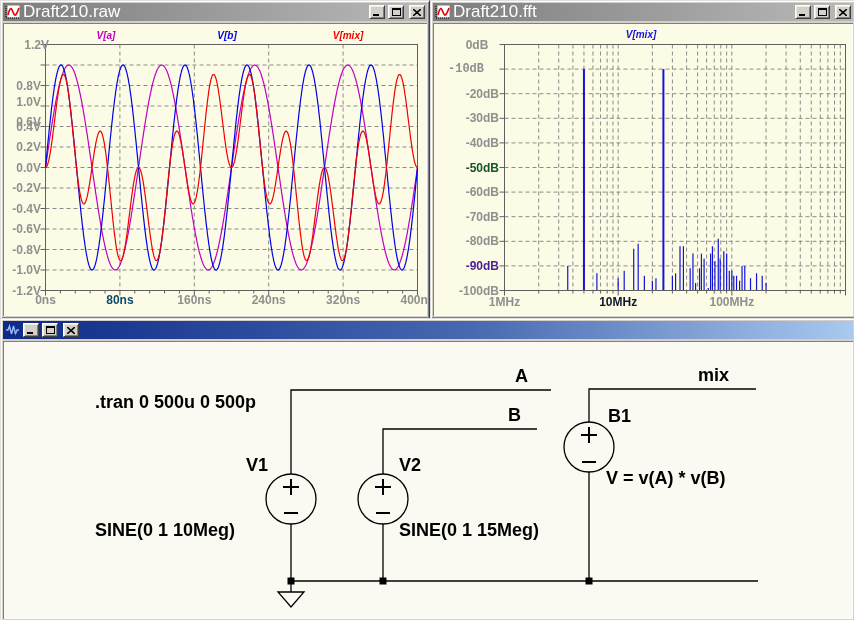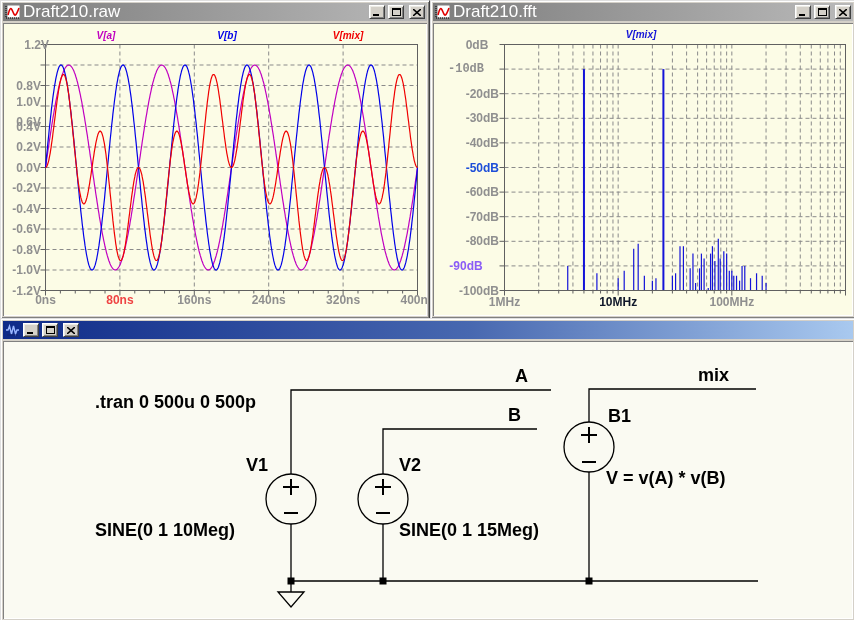--- a/index.html
+++ b/index.html
@@ -155,21 +155,21 @@
       <div class="ticklabel" style="left: 0px; top: 96.5px; width: 38px; text-align: right; color: rgb(143, 143, 143);">0.4V</div>
       <div class="ticklabel" style="left: 0px; top: 117px; width: 38px; text-align: right; color: rgb(143, 143, 143);">0.2V</div>
       <div class="ticklabel" style="left: 0px; top: 137.5px; width: 38px; text-align: right; color: rgb(143, 143, 143);">0.0V</div>
       <div class="ticklabel" style="left: 0px; top: 158px; width: 38px; text-align: right; color: rgb(143, 143, 143);">-0.2V</div>
       <div class="ticklabel" style="left: 0px; top: 178.5px; width: 38px; text-align: right; color: rgb(143, 143, 143);">-0.4V</div>
       <div class="ticklabel" style="left: 0px; top: 199px; width: 38px; text-align: right; color: rgb(143, 143, 143);">-0.6V</div>
       <div class="ticklabel" style="left: 0px; top: 219.5px; width: 38px; text-align: right; color: rgb(143, 143, 143);">-0.8V</div>
       <div class="ticklabel" style="left: 0px; top: 240px; width: 38px; text-align: right; color: rgb(143, 143, 143);">-1.0V</div>
       <div class="ticklabel" style="left: 0px; top: 260.5px; width: 38px; text-align: right; color: rgb(143, 143, 143);">-1.2V</div>
       <div class="ticklabel" style="left: 12.5px; top: 270px; width: 60px; text-align: center; color: rgb(143, 143, 143);">0ns</div>
-      <div class="ticklabel" style="left: 86.9px; top: 270px; width: 60px; text-align: center; color: #ef4444;">80ns</div>
+      <div class="ticklabel" style="left: 86.9px; top: 270px; width: 60px; text-align: center; color: #0c4a6e;">80ns</div>
       <div class="ticklabel" style="left: 161.3px; top: 270px; width: 60px; text-align: center; color: rgb(143, 143, 143);">160ns</div>
       <div class="ticklabel" style="left: 235.7px; top: 270px; width: 60px; text-align: center; color: rgb(143, 143, 143);">240ns</div>
       <div class="ticklabel" style="left: 310.1px; top: 270px; width: 60px; text-align: center; color: rgb(143, 143, 143);">320ns</div>
       <div class="ticklabel" style="left: 384.5px; top: 270px; width: 60px; text-align: center; color: rgb(143, 143, 143);">400ns</div>
     </div>
 </div>
 
 <div class="window" style="left:430px;top:0;width:424px;height:317px;">
   <div class="titlebar" style="background: linear-gradient(90deg, rgb(125, 125, 125), rgb(185, 185, 185));">
     <svg class="winicon" viewBox="0 0 15 14">
@@ -318,25 +318,25 @@
         <line x1="246.51477460749769" y1="246" x2="246.51477460749769" y2="234.2" stroke="#1414d8" stroke-width="1.2"></line>
         <line x1="252.55400832564735" y1="246" x2="252.55400832564735" y2="229.28" stroke="#1414d8" stroke-width="1.2"></line>
         <line x1="258.20185312847593" y1="246" x2="258.20185312847593" y2="231.73999999999998" stroke="#1414d8" stroke-width="1.2"></line>
         <line x1="262.0504095071392" y1="246" x2="262.0504095071392" y2="239.12" stroke="#1414d8" stroke-width="1.2"></line>
       </svg>
   <div class="ticklabel" style="left: 0px; top: 14.5px; width: 66px; text-align: center; color: rgb(143, 143, 143); padding-left: 11px;">0dB</div>
       <div class="ticklabel" style="left: 0px; top: 39.1px; width: 66px; text-align: center; color: rgb(143, 143, 143); font-family: Liberation Mono, monospace;">-10dB</div>
       <div class="ticklabel" style="left: 0px; top: 63.7px; width: 66px; text-align: right; color: rgb(143, 143, 143);">-20dB</div>
       <div class="ticklabel" style="left: 0px; top: 88.3px; width: 66px; text-align: right; color: rgb(143, 143, 143);">-30dB</div>
       <div class="ticklabel" style="left: 0px; top: 112.9px; width: 66px; text-align: right; color: rgb(143, 143, 143);">-40dB</div>
-      <div class="ticklabel" style="left: 0px; top: 137.5px; width: 66px; text-align: right; color: #1d4ed8;">-50dB</div>
+      <div class="ticklabel" style="left: 0px; top: 137.5px; width: 66px; text-align: right; color: #14532d;">-50dB</div>
       <div class="ticklabel" style="left: 0px; top: 162.1px; width: 66px; text-align: right; color: rgb(143, 143, 143);">-60dB</div>
       <div class="ticklabel" style="left: 0px; top: 186.7px; width: 66px; text-align: right; color: rgb(143, 143, 143);">-70dB</div>
       <div class="ticklabel" style="left: 0px; top: 211.3px; width: 66px; text-align: right; color: rgb(143, 143, 143);">-80dB</div>
-      <div class="ticklabel" style="left: 0px; top: 235.9px; width: 66px; text-align: center; color: #8b5cf6;">-90dB</div>
+      <div class="ticklabel" style="left: 0px; top: 235.9px; width: 66px; text-align: right; color: #4c1d95;">-90dB</div>
       <div class="ticklabel" style="left: 0px; top: 260.5px; width: 66px; text-align: right; color: rgb(143, 143, 143);">-100dB</div>
       <div class="ticklabel" style="left: 36.5px; top: 272px; width: 70px; text-align: center; color: rgb(143, 143, 143);">1MHz</div>
       <div class="ticklabel" style="left: 150.167px; top: 272px; width: 70px; text-align: center; color: #0f172a;">10MHz</div>
       <div class="ticklabel" style="left: 263.833px; top: 272px; width: 70px; text-align: center; color: rgb(143, 143, 143);">100MHz</div>
     </div>
 </div>
 
 <div class="window" style="left:0;top:318px;width:854px;height:302px;">
   <div class="titlebar" id="asc-titlebar" style="background: linear-gradient(90deg, rgb(14, 42, 136) 0%, rgb(72, 104, 176) 55%, rgb(169, 201, 239) 100%);">
     <svg class="winicon" viewBox="0 0 15 14">

